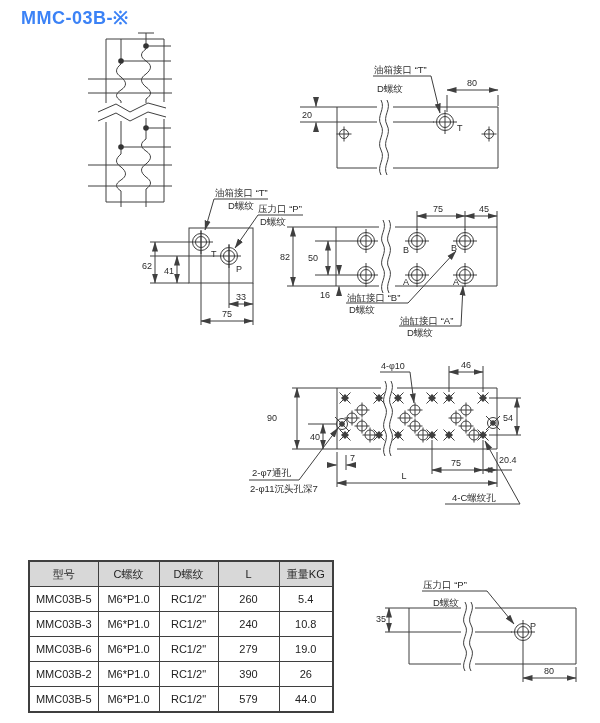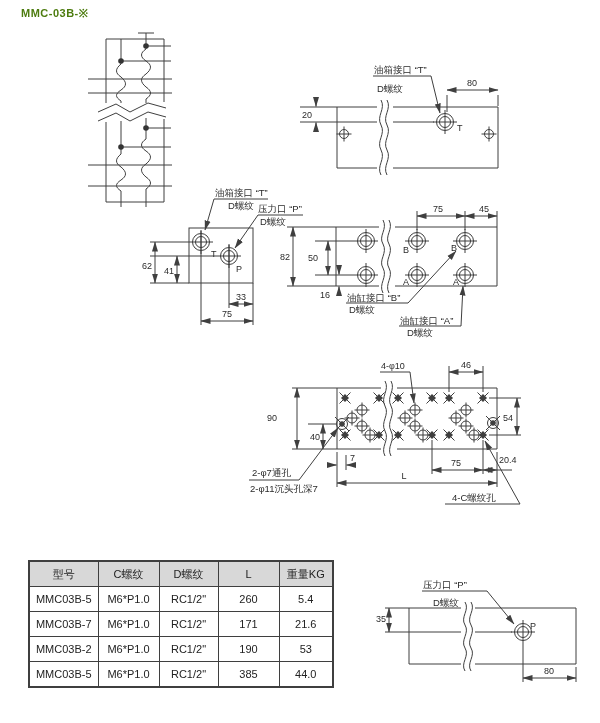--- a/index.html
+++ b/index.html
@@ -1,19 +1,19 @@
 <!DOCTYPE html>
 <html><head>
 <meta charset="utf-8">
 <style>
   html,body{margin:0;padding:0;background:#fff;}
   .page{position:relative;width:600px;height:723px;background:#fff;overflow:hidden;
         font-family:"Liberation Sans",sans-serif;}
-  .title{position:absolute;left:21px;top:5px;font-size:11px;font-weight:600;
-         letter-spacing:.5px;color:#4d7c0f;}
+  .title{position:absolute;left:21px;top:5px;font-size:18px;font-weight:600;
+         letter-spacing:.5px;color:#3b82f6;}
   svg.draw{position:absolute;left:0;top:0;}
   .ink{stroke:#3f3f3f;fill:none;stroke-width:1;}
   .ink text{stroke:none;fill:#2b2b2b;font-family:"Liberation Sans",sans-serif;font-size:9px;}
   .ink text.cjk{font-size:9.5px;}
   .solid{fill:#3f3f3f;stroke:none;}
   .dot{fill:#333;stroke:none;}
   table.spec{position:absolute;left:28px;top:560px;border-collapse:collapse;
              table-layout:fixed;font-size:11px;color:#222;}
   table.spec th,table.spec td{border:1px solid #3f3f3f;text-align:center;
              padding:0;height:24px;font-weight:400;overflow:hidden;}
@@ -313,36 +313,43 @@
     </thead>
     <tbody>
       <tr>
         <td>MMC03B-5</td>
         <td>M6*P1.0</td>
         <td>RC1/2"</td>
         <td>260</td>
         <td>5.4</td>
       </tr>
       <tr>
-        <td>MMC03B-7</td>
-        <td>M6*P1.0</td>
-        <td>RC1/2"</td>
-        <td>171</td>
-        <td>21.6</td>
+        <td>MMC03B-3</td>
+        <td>M6*P1.0</td>
+        <td>RC1/2"</td>
+        <td>240</td>
+        <td>10.8</td>
+      </tr>
+      <tr>
+        <td>MMC03B-6</td>
+        <td>M6*P1.0</td>
+        <td>RC1/2"</td>
+        <td>279</td>
+        <td>19.0</td>
       </tr>
       <tr>
         <td>MMC03B-2</td>
         <td>M6*P1.0</td>
         <td>RC1/2"</td>
-        <td>190</td>
-        <td>53</td>
+        <td>390</td>
+        <td>26</td>
       </tr>
       <tr>
         <td>MMC03B-5</td>
         <td>M6*P1.0</td>
         <td>RC1/2"</td>
-        <td>385</td>
+        <td>579</td>
         <td>44.0</td>
       </tr>
     </tbody>
   </table>
 
 </div>
 
 </body></html>

